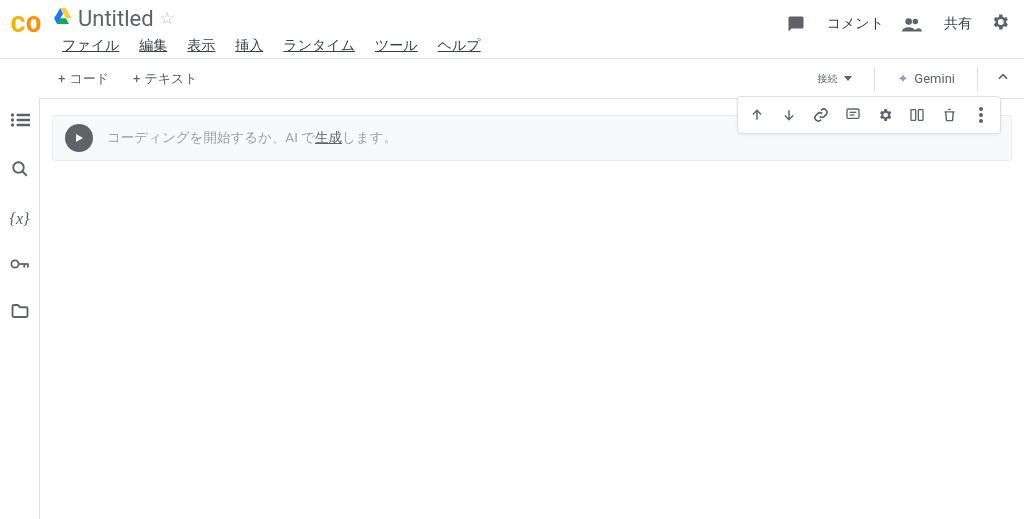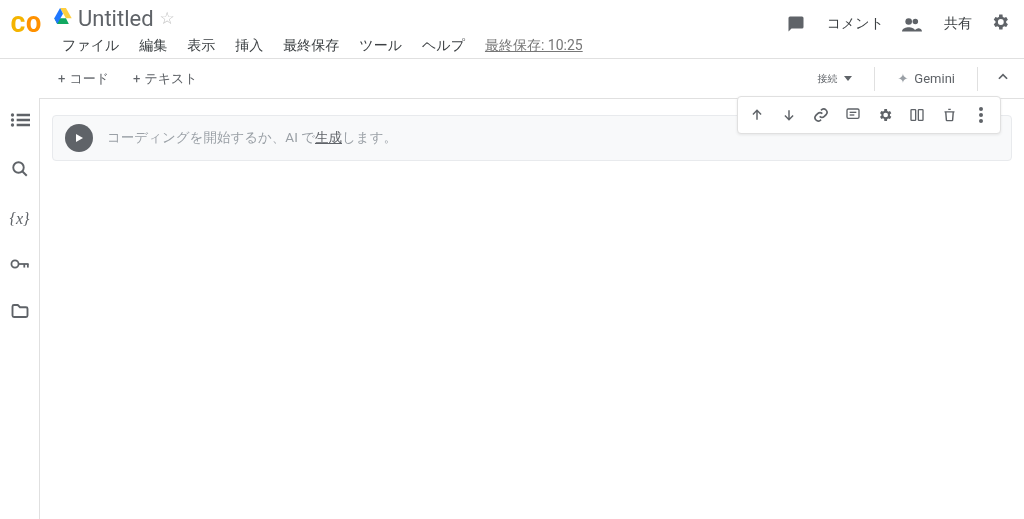--- a/index.html
+++ b/index.html
@@ -11,21 +11,21 @@
 .logo-co span:first-child { color:#f4b400; }
 .logo-co span:last-child  { color:#ff9100; }
 
 .title-area { flex:1; }
 .title-row { display:flex; align-items:center; gap:6px; height:24px; }
 .drive-icon { display:inline-block; }
 .doc-title { font-size: 22px; color:#5f6368; font-weight:400; }
 .star-icon { color:#bdbdbd; font-size:17px; cursor:pointer; }
 
 .menubar { display:flex; gap:4px; margin-top:4px; font-size:14px; color:#3c4043; }
-.menubar .menu-item { padding: 3px 8px; cursor:pointer; border-radius:3px; }
+.menubar .menu-item { padding: 3px 8px; cursor:pointer; border-radius:3px;text-decoration:underline; }
 .last-saved { color:#777; text-decoration: underline; cursor:pointer; }
 
 .header-actions { display:flex; align-items:center; gap:18px; padding-top:6px; margin-left:auto;}
 .hdr-btn { display:flex; align-items:center; gap:22px; color:#3c4043; font-size:14px; cursor:pointer; }
 .hdr-btn svg { fill:#5f6368; }
 .settings-gear { cursor:pointer; }
 
 .toolbar { border-top:1px solid #e0e0e0; display:flex; align-items:center; padding:6px 10px 6px 52px; }
 .tb-left { display:flex; gap:12px;}
 .tb-add { display:flex; align-items:center; gap:4px; color:#5f6368; font-size:13px; cursor:pointer; padding:4px 6px; border-radius:4px;}
@@ -72,24 +72,23 @@
           </svg>
       </span>
       <span class="doc-title">Untitled</span>
       <span class="star-icon">☆</span>
     </div>
     <div class="menubar">
       <span class="menu-item">ファイル</span>
       <span class="menu-item">編集</span>
       <span class="menu-item">表示</span>
       <span class="menu-item">挿入</span>
-      <span class="menu-item">最終保存</span>
+      <span class="menu-item">ランタイム</span>
       <span class="menu-item">ツール</span>
       <span class="menu-item">ヘルプ</span>
-      <span class="menu-item last-saved">最終保存: 10:25</span>
     </div>
   </div>
   <div class="header-actions">
     <div class="hdr-btn">
       <svg width="18" height="18" viewBox="0 0 24 24">
           <path d="M20 2H4a2 2 0 00-2 2v18l4-4h14a2 2 0 002-2V4a2 2 0 00-2-2z"></path>
         </svg>
       <span>コメント</span>
     </div>
     <div class="hdr-btn">

